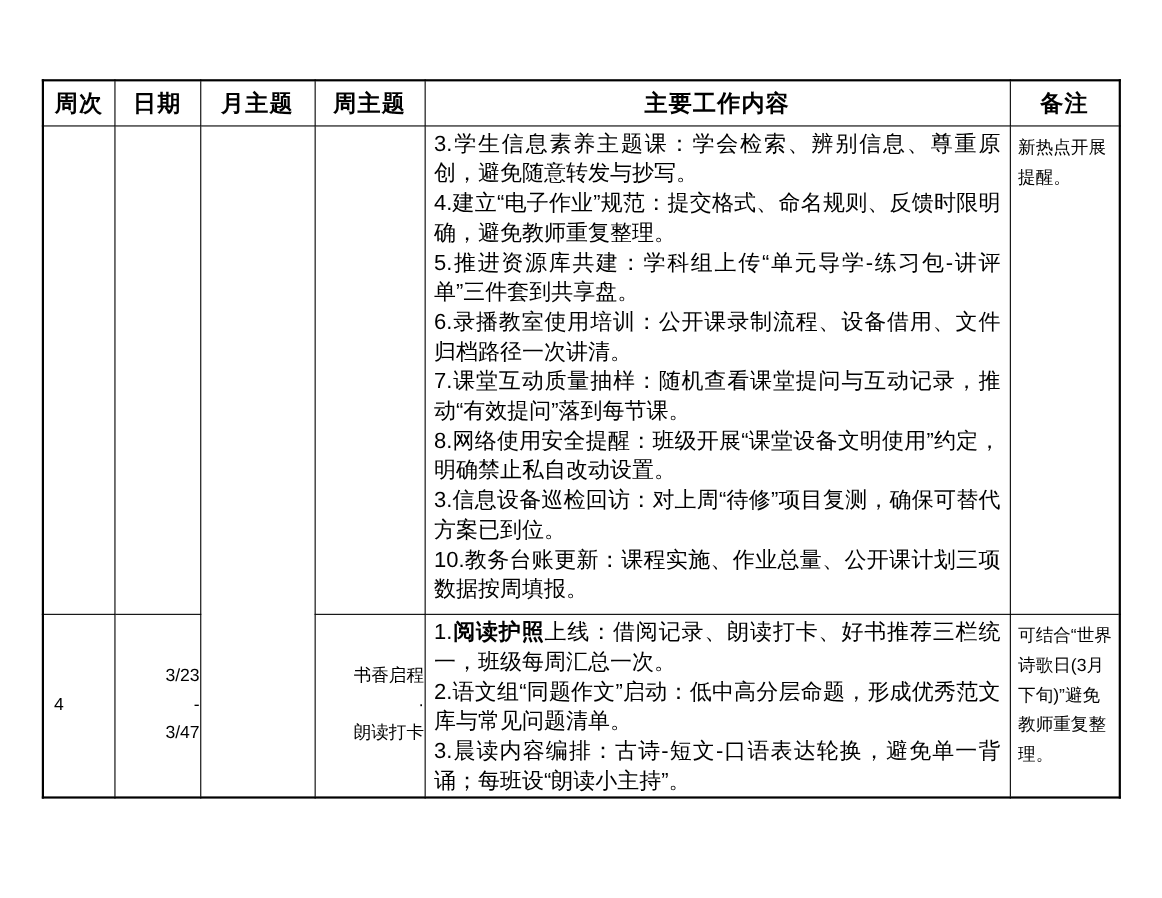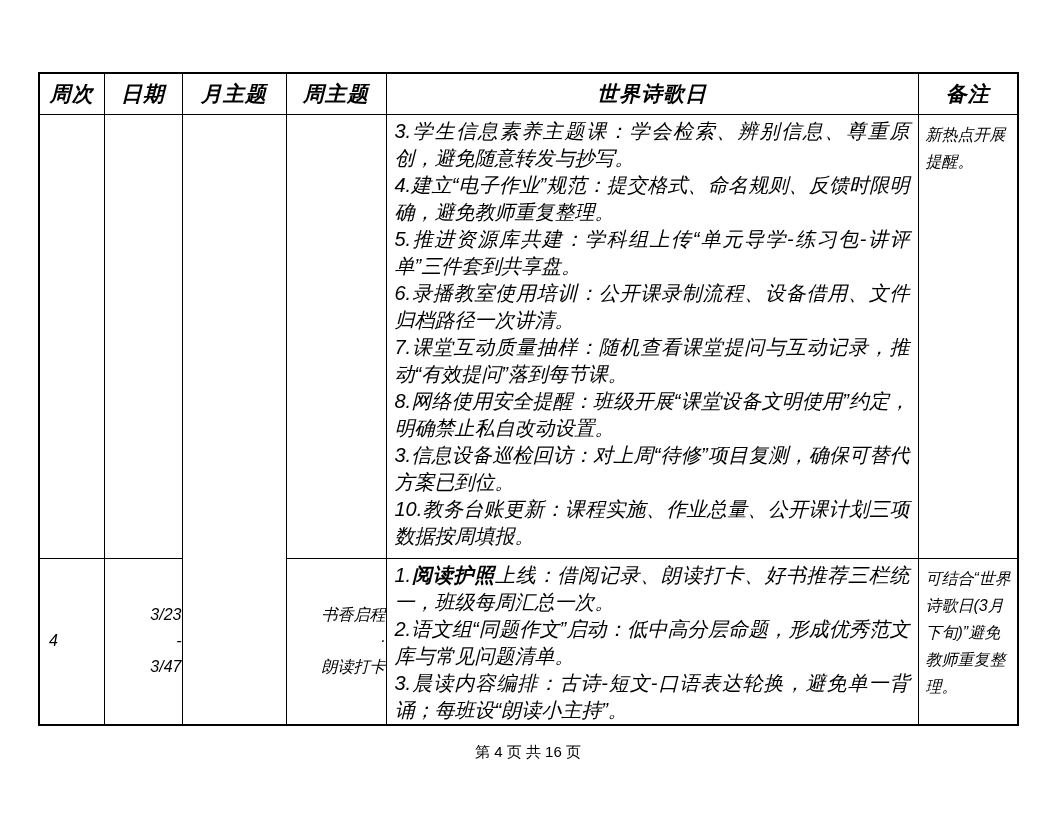--- a/index.html
+++ b/index.html
@@ -17,21 +17,20 @@
     overflow: hidden;
   }
   table.plan {
     position: absolute;
     left: 38px;
     top: 72px;
     width: 979px;
     border-collapse: collapse;
     table-layout: fixed;
     border: 2px solid #000000;
-    font-style: italic;
   }
   table.plan th, table.plan td {
     border: 1px solid #000000;
     overflow: hidden;
   }
   table.plan thead tr { height: 41px; }
   table.plan thead th {
     font-size: 21px;
     font-weight: 700;
     text-align: center;
@@ -96,21 +95,21 @@
       <col style="width:100px">
       <col style="width:532px">
       <col style="width:100px">
     </colgroup>
     <thead>
       <tr>
         <th>周次</th>
         <th>日期</th>
         <th>月主题</th>
         <th>周主题</th>
-        <th>世界诗歌日</th>
+        <th>主要工作内容</th>
         <th>备注</th>
       </tr>
     </thead>
     <tbody>
       <tr class="row-cont">
         <td class="cell-week"></td>
         <td class="cell-date"></td>
         <td class="cell-theme" rowspan="2"></td>
         <td class="cell-theme"></td>
         <td class="cell-work">
@@ -140,15 +139,14 @@
         <td class="cell-work">
             <p class="work-item"><span>1.</span><span class="b">阅读护照</span><span>上线：借阅记录、朗读打卡、好书推荐三栏统一，班级每周汇总一次。</span></p>
             <p class="work-item"><span>2.语文组“同题作文”启动：低中高分层命题，形成优秀范文库与常见问题清单。</span></p>
             <p class="work-item"><span>3.晨读内容编排：古诗-短文-口语表达轮换，避免单一背诵；每班设“朗读小主持”。</span></p>
           </td>
         <td class="cell-note">可结合“世界诗歌日(3月下旬)”避免教师重复整理。</td>
       </tr>
     </tbody>
   </table>
 
-  <div class="footer">第 4 页 共 16 页</div>
 
 </div>
 
 </body></html>

